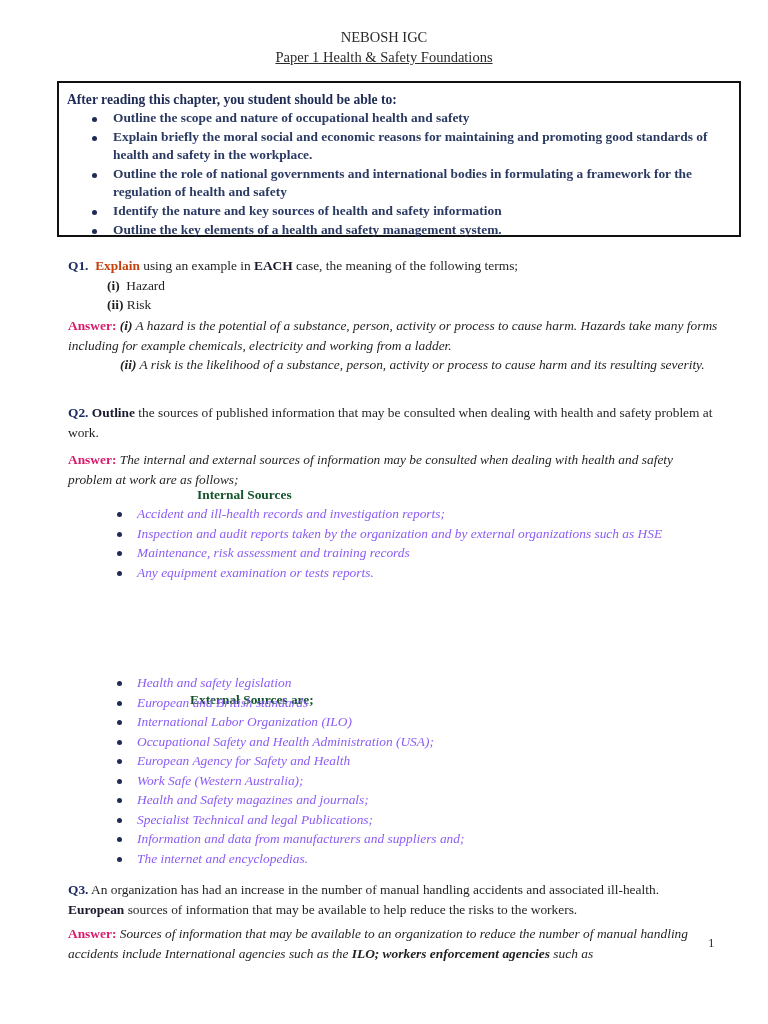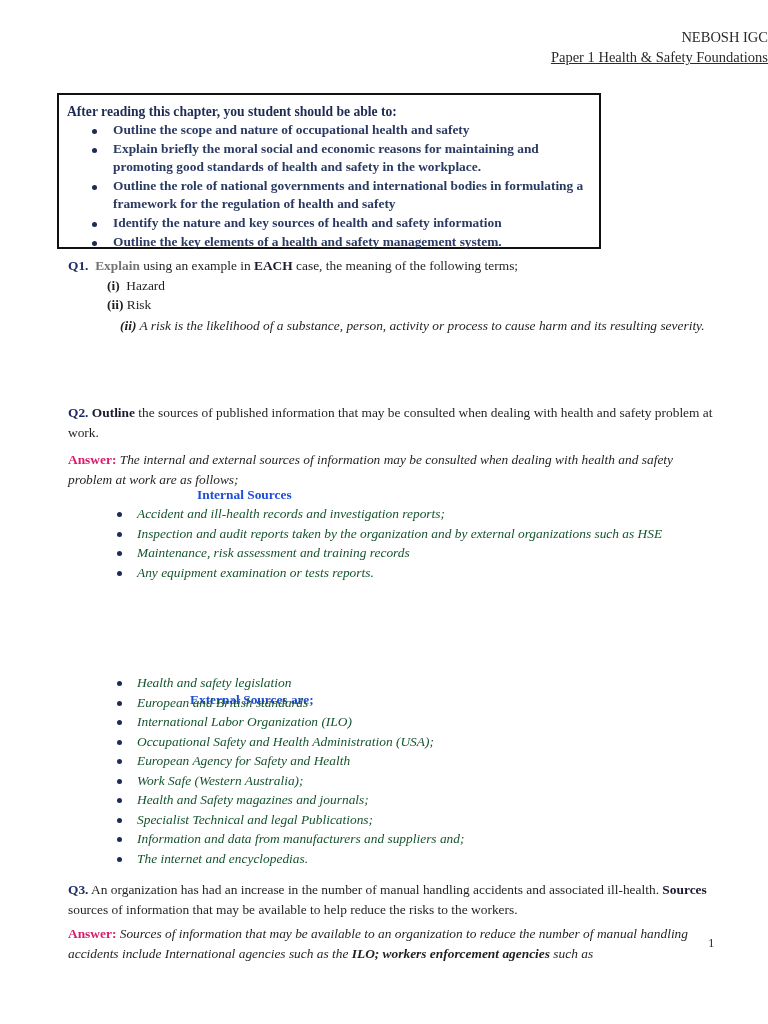--- a/index.html
+++ b/index.html
@@ -4,50 +4,50 @@
   <style>
     html, body { margin: 0; padding: 0; background: #ffffff; }
     body {
       width: 768px; height: 1024px; position: relative; overflow: hidden;
       font-family: "Liberation Serif", "DejaVu Serif", serif;
       color: #1f1f1f;
       font-size: 13.4px;
       line-height: 19.5px;
     }
     .page { position: absolute; left: 0; top: 0; width: 768px; height: 1024px; }
-    .header { position: absolute; top: 27px; left: 0; width: 768px; text-align: right; font-size: 14.5px; line-height: 20px; color: #2a2a2a; }
+    .header { position: absolute; top: 27px; left: 0; width: 768px; text-align: center; font-size: 14.5px; line-height: 20px; color: #2a2a2a; }
     .header .sub { text-decoration: underline; }
 
     .objectives {
-      position: absolute; left: 57px; top: 93px; width: 544px; height: 156px;
+      position: absolute; left: 57px; top: 81px; width: 684px; height: 156px;
       border: 2px solid #111; box-sizing: border-box;
       padding: 7px 8px 0 8px;
       color: #2b3a63;
     }
     .objectives .title { font-weight: bold; color: #1e2b55; font-size: 13.6px; line-height: 19px; }
     .objectives ul { margin: 0; padding: 0 0 0 46px; list-style: none; }
     .objectives li { position: relative; line-height: 18.6px; font-size: 13.4px; font-weight: bold; }
     .objectives li::before {
       content: ""; position: absolute; left: -21px; top: 8px; width: 5px; height: 5px; border-radius: 50%; background: #1e2b55;
     }
 
     .block { position: absolute; left: 68px; width: 650px; }
     .qlabel { color: #1e2b66; font-weight: bold; }
     .kw { font-weight: bold; color: #1a1a2e; }
-    .kw-navy { font-weight: bold; color: #737373; }
+    .kw-navy { font-weight: bold; color: #c2410c; }
     .ans { color: #d81b6a; font-weight: bold; }
     .it { font-style: italic; }
     .b { font-weight: bold; }
     .sub-item { padding-left: 39px; }
     .indent { padding-left: 52px; }
 
-    .heading { position: absolute; font-weight: bold; color: #1d4ed8; }
+    .heading { position: absolute; font-weight: bold; color: #14532d; }
 
     ul.src { position: absolute; left: 137px; margin: 0; padding: 0; list-style: none; width: 590px; }
-    ul.src li { position: relative; font-style: italic; line-height: 19.5px; color: #14532d; }
+    ul.src li { position: relative; font-style: italic; line-height: 19.5px; color: #8b5cf6; }
     ul.src li::before {
       content: ""; position: absolute; left: -20px; top: 8px; width: 5px; height: 5px; border-radius: 50%; background: #1e2b55;
     }
 
     .pagenum { position: absolute; left: 708px; top: 933px; font-size: 13px; color: #333; }
   </style>
 </head>
 <body>
 
 <div class="page">
@@ -68,20 +68,21 @@
     </ul>
   </div>
 
   <div class="block" style="top:256px;">
     <div><span class="qlabel">Q1.</span>&nbsp; <span class="kw-navy">Explain</span><span> using an example in </span><span class="kw">EACH</span><span> case, the meaning of the following terms;</span></div>
     <div class="sub-item"><span class="b">(i)</span>&nbsp; <span>Hazard</span></div>
     <div class="sub-item"><span class="b">(ii)</span> <span>Risk</span></div>
   </div>
 
   <div class="block" style="top:316px;">
+    <div class="it"><span class="ans" style="font-style:normal;">Answer:</span> <span class="b">(i)</span><span> A hazard is the potential of a substance, person, activity or process to cause harm. Hazards take many forms including  for example chemicals, electricity and working from a ladder.</span></div>
     <div class="it"><span class="indent"></span><span class="b">(ii)</span><span> A risk is the likelihood of a substance, person, activity or process to cause harm and its resulting severity.</span></div>
   </div>
 
   <div class="block" style="top:403px;">
     <span class="qlabel">Q2.</span> <span class="kw">Outline</span><span> the sources of published information that may be consulted when dealing with health and safety problem at work.</span>
   </div>
 
   <div class="block it" style="top:450px;">
     <span class="ans" style="font-style:normal;">Answer:</span><span>  The internal and external sources of information may be consulted when dealing with health and safety problem at work are as follows;</span>
   </div>
@@ -104,21 +105,21 @@
     <li>Occupational Safety and Health Administration (USA);</li>
     <li>European Agency for Safety and Health</li>
     <li>Work Safe (Western Australia);</li>
     <li>Health and Safety magazines and journals;</li>
     <li>Specialist Technical and legal Publications;</li>
     <li>Information and data from manufacturers and suppliers and;</li>
     <li>The internet and encyclopedias.</li>
   </ul>
 
   <div class="block" style="top:880px;">
-    <span class="qlabel">Q3.</span><span>  An organization has had an increase in the number of manual handling accidents and associated ill-health. </span><span class="kw">Sources</span><span> sources of information that may be available to help reduce the risks to the workers.</span>
+    <span class="qlabel">Q3.</span><span>  An organization has had an increase in the number of manual handling accidents and associated ill-health. </span><span class="kw">European</span><span> sources of information that may be available to help reduce the risks to the workers.</span>
   </div>
 
   <div class="block it" style="top:924px;">
     <span class="ans" style="font-style:normal;">Answer:</span><span> Sources of information that may be available to an organization to reduce the number of manual handling accidents include International agencies such as the </span><span class="b">ILO; workers enforcement agencies</span><span> such as</span>
   </div>
 
   <div class="pagenum">1</div>
 
 </div>
 

